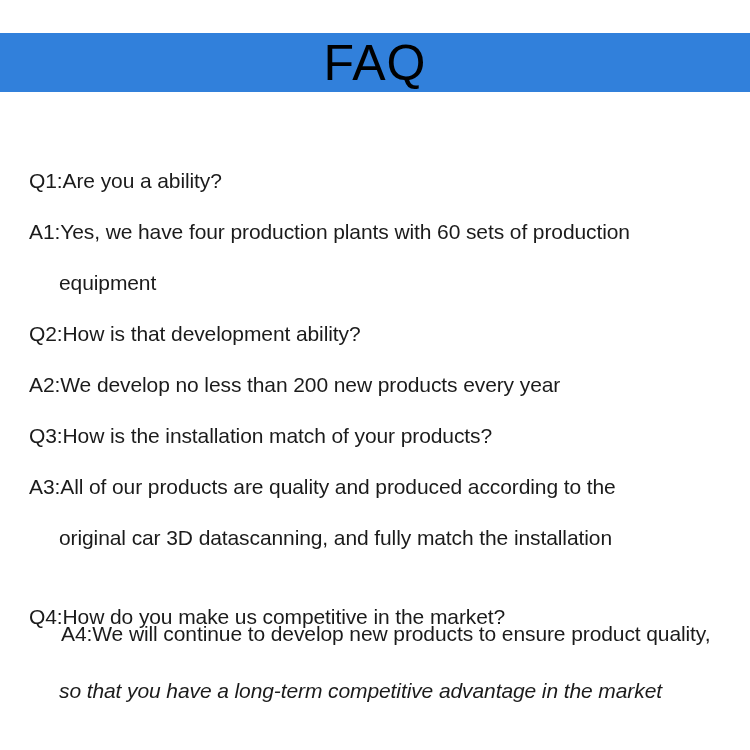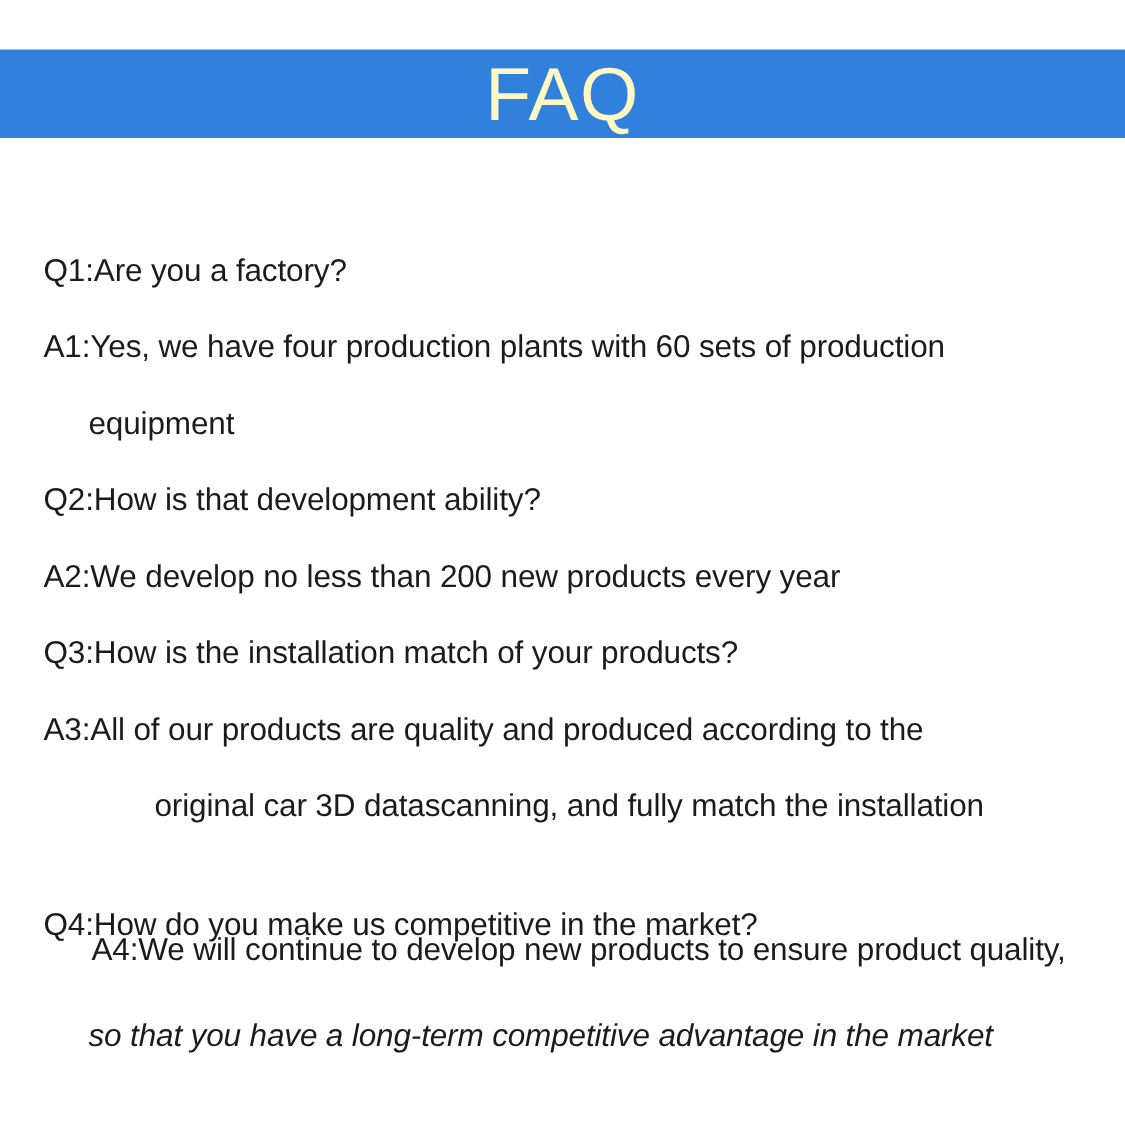--- a/index.html
+++ b/index.html
@@ -28,21 +28,21 @@
     left: 0;
     top: 33px;
     width: 750px;
     height: 59px;
     background: #3180db;
     display: flex;
     align-items: center;
     justify-content: center;
   }
   .faq-title {
-    color: #fef9c3;
+    color: #000000;
     font-size: 50px;
     font-weight: 300;
     line-height: 1;
     letter-spacing: 1px;
     font-family: "Liberation Sans", "DejaVu Sans", sans-serif;
     white-space: nowrap;
   }
 
   
   .faq-body {
@@ -70,26 +70,26 @@
 </head>
 <body>
 
 <div class="page">
 
   <div class="faq-banner">
     <div class="faq-title">FAQ</div>
   </div>
 
   <div class="faq-body" id="faq-body">
-      <div class="faq-line" style="top: 63px;">Q1:Are you a factory?</div>
+      <div class="faq-line" style="top: 63px;">Q1:Are you a ability?</div>
       <div class="faq-line" style="top: 114px;">A1:Yes, we have four production plants with 60 sets of production</div>
       <div class="faq-line cont" style="top: 165px;">equipment</div>
       <div class="faq-line" style="top: 216px;">Q2:How is that development ability?</div>
       <div class="faq-line" style="top: 267px;">A2:We develop no less than 200 new products every year</div>
       <div class="faq-line" style="top: 318px;">Q3:How is the installation match of your products?</div>
       <div class="faq-line" style="top: 369px;">A3:All of our products are quality and produced according to the</div>
-      <div class="faq-line cont" style="top: 420px; margin-left: 44px;">original car 3D datascanning, and fully match the installation</div>
+      <div class="faq-line cont" style="top: 420px;">original car 3D datascanning, and fully match the installation</div>
       <div class="faq-line" style="top: 499px;">Q4:How do you make us competitive in the market?</div>
       <div class="faq-line" style="top: 516px; margin-left: 32px;">A4:We will continue to develop new products to ensure product quality,</div>
       <div class="faq-line cont" style="top: 573px; font-style: italic;">so that you have a long-term competitive advantage in the market</div>
     </div>
 
 </div>
 
 </body></html>

